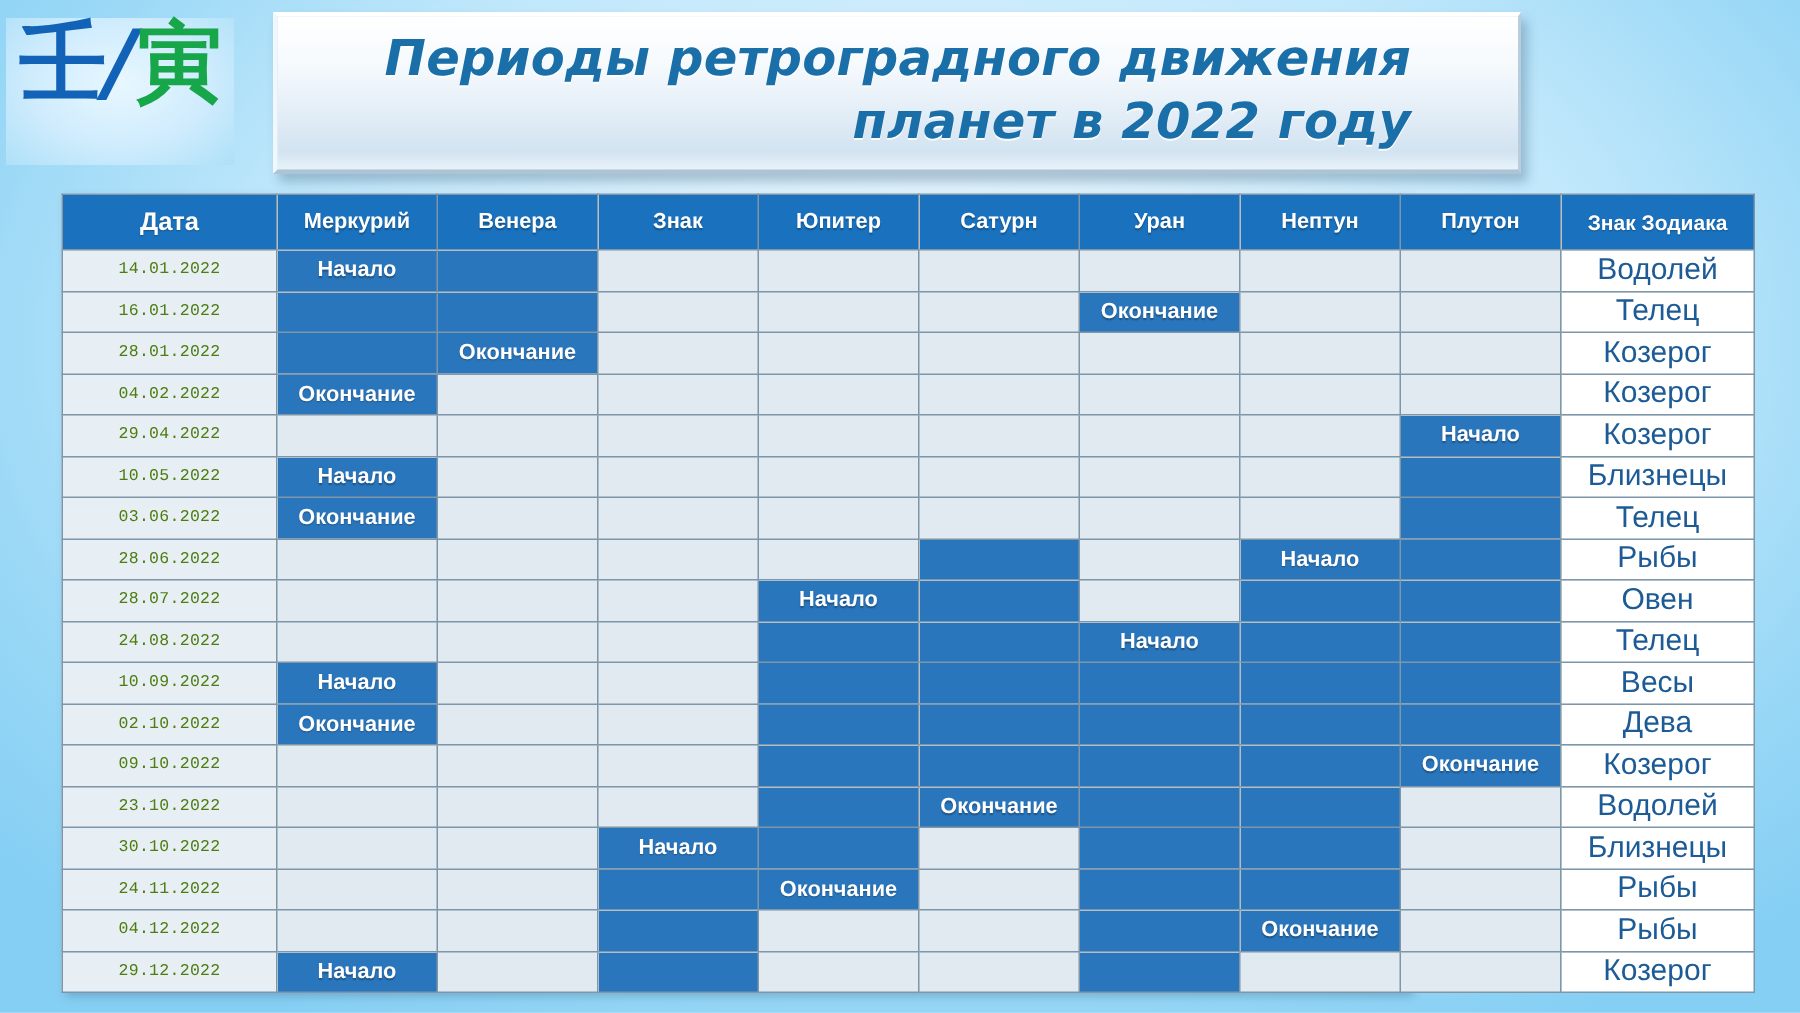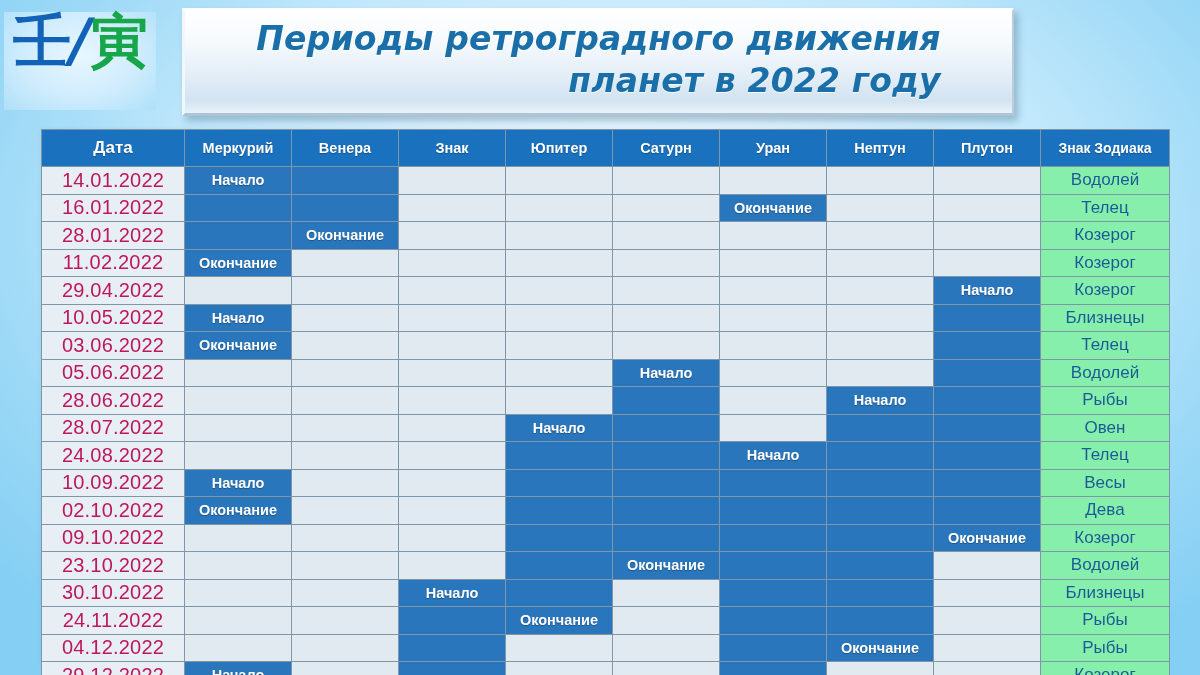--- a/index.html
+++ b/index.html
@@ -121,30 +121,31 @@
     font-weight: bold;
     color: #ffffff;
   }
   td.cell.on {
     background: #2a76bc;
   }
   td.cell.on span { text-shadow: 0 1px 1px rgba(0,0,0,0.30); }
 
   td.date-cell {
     background: #e7eef4;
-    color: #be185d;
-    font-size: 20px;
+    color: #4d7c0f;
+    font-size: 11px;
     font-weight: normal;
     text-align: center;
     letter-spacing: 0.2px;
+    font-family: Liberation Mono, monospace;
   }
   td.zodiac-cell {
-    background: #86efac;
+    background: #ffffff;
     color: #1d5b96;
-    font-size: 17px;
+    font-size: 20px;
     font-weight: normal;
     text-align: left;
     padding-left: 7px;
   }
 
   
   col.w-date   { width: 143px; }
   col.w-planet { width: 107px; }
   col.w-zodiac { width: 129px; }
 </style>
@@ -223,21 +224,21 @@
           <td class="cell on"><span>Окончание</span></td>
           <td class="cell"><span></span></td>
           <td class="cell"><span></span></td>
           <td class="cell"><span></span></td>
           <td class="cell"><span></span></td>
           <td class="cell"><span></span></td>
           <td class="cell"><span></span></td>
           <td class="zodiac-cell">Козерог</td>
         </tr>
         <tr>
-          <td class="date-cell">11.02.2022</td>
+          <td class="date-cell">04.02.2022</td>
           <td class="cell on"><span>Окончание</span></td>
           <td class="cell"><span></span></td>
           <td class="cell"><span></span></td>
           <td class="cell"><span></span></td>
           <td class="cell"><span></span></td>
           <td class="cell"><span></span></td>
           <td class="cell"><span></span></td>
           <td class="cell"><span></span></td>
           <td class="zodiac-cell">Козерог</td>
         </tr>
@@ -269,32 +270,20 @@
           <td class="date-cell">03.06.2022</td>
           <td class="cell on"><span>Окончание</span></td>
           <td class="cell"><span></span></td>
           <td class="cell"><span></span></td>
           <td class="cell"><span></span></td>
           <td class="cell"><span></span></td>
           <td class="cell"><span></span></td>
           <td class="cell"><span></span></td>
           <td class="cell on"><span></span></td>
           <td class="zodiac-cell">Телец</td>
-        </tr>
-        <tr>
-          <td class="date-cell">05.06.2022</td>
-          <td class="cell"><span></span></td>
-          <td class="cell"><span></span></td>
-          <td class="cell"><span></span></td>
-          <td class="cell"><span></span></td>
-          <td class="cell on"><span>Начало</span></td>
-          <td class="cell"><span></span></td>
-          <td class="cell"><span></span></td>
-          <td class="cell on"><span></span></td>
-          <td class="zodiac-cell">Водолей</td>
         </tr>
         <tr>
           <td class="date-cell">28.06.2022</td>
           <td class="cell"><span></span></td>
           <td class="cell"><span></span></td>
           <td class="cell"><span></span></td>
           <td class="cell"><span></span></td>
           <td class="cell on"><span></span></td>
           <td class="cell"><span></span></td>
           <td class="cell on"><span>Начало</span></td>

